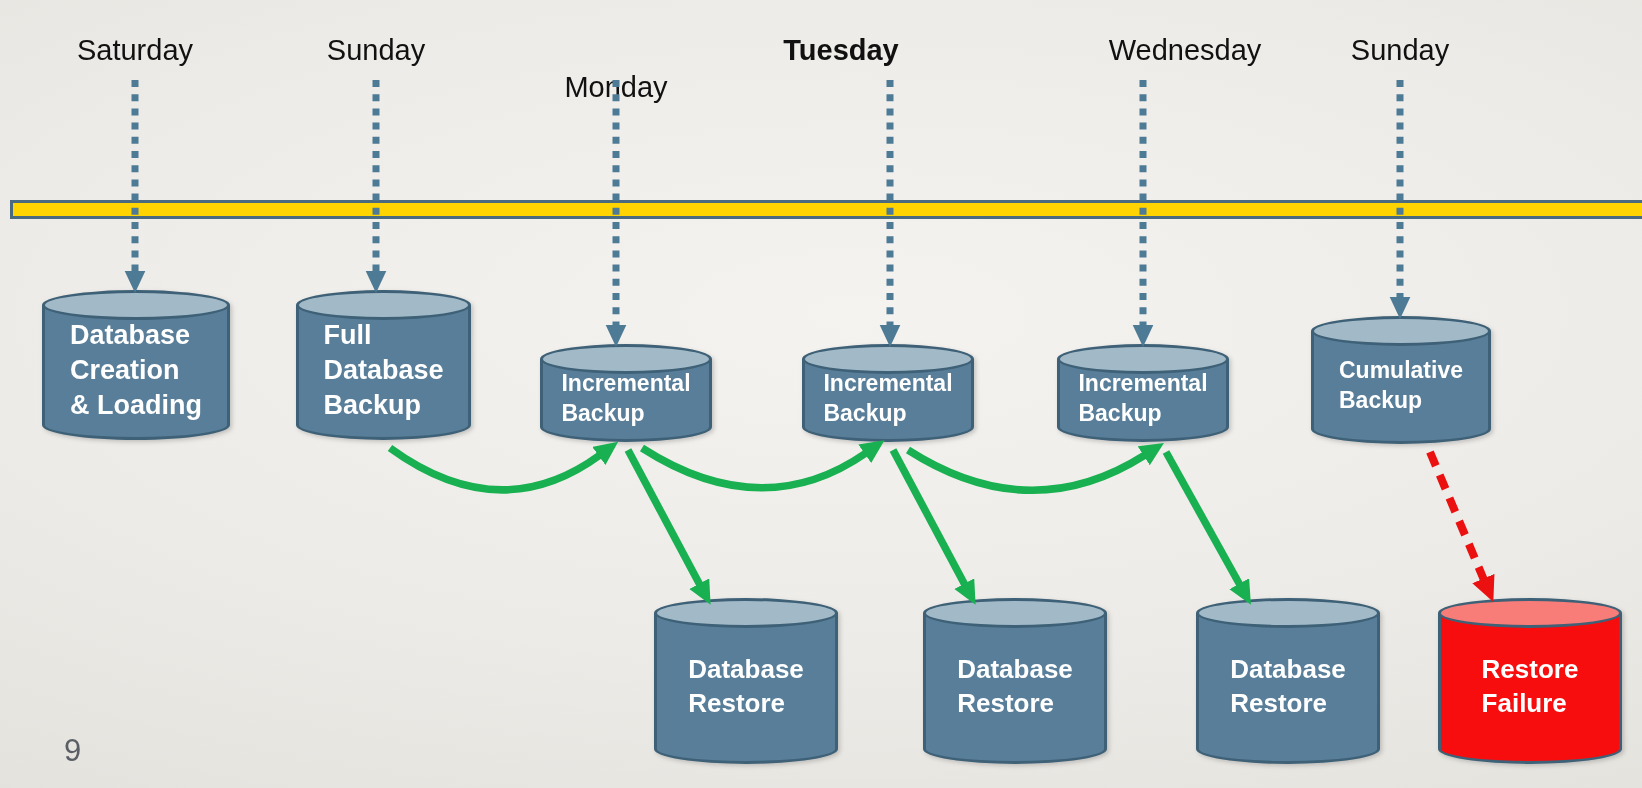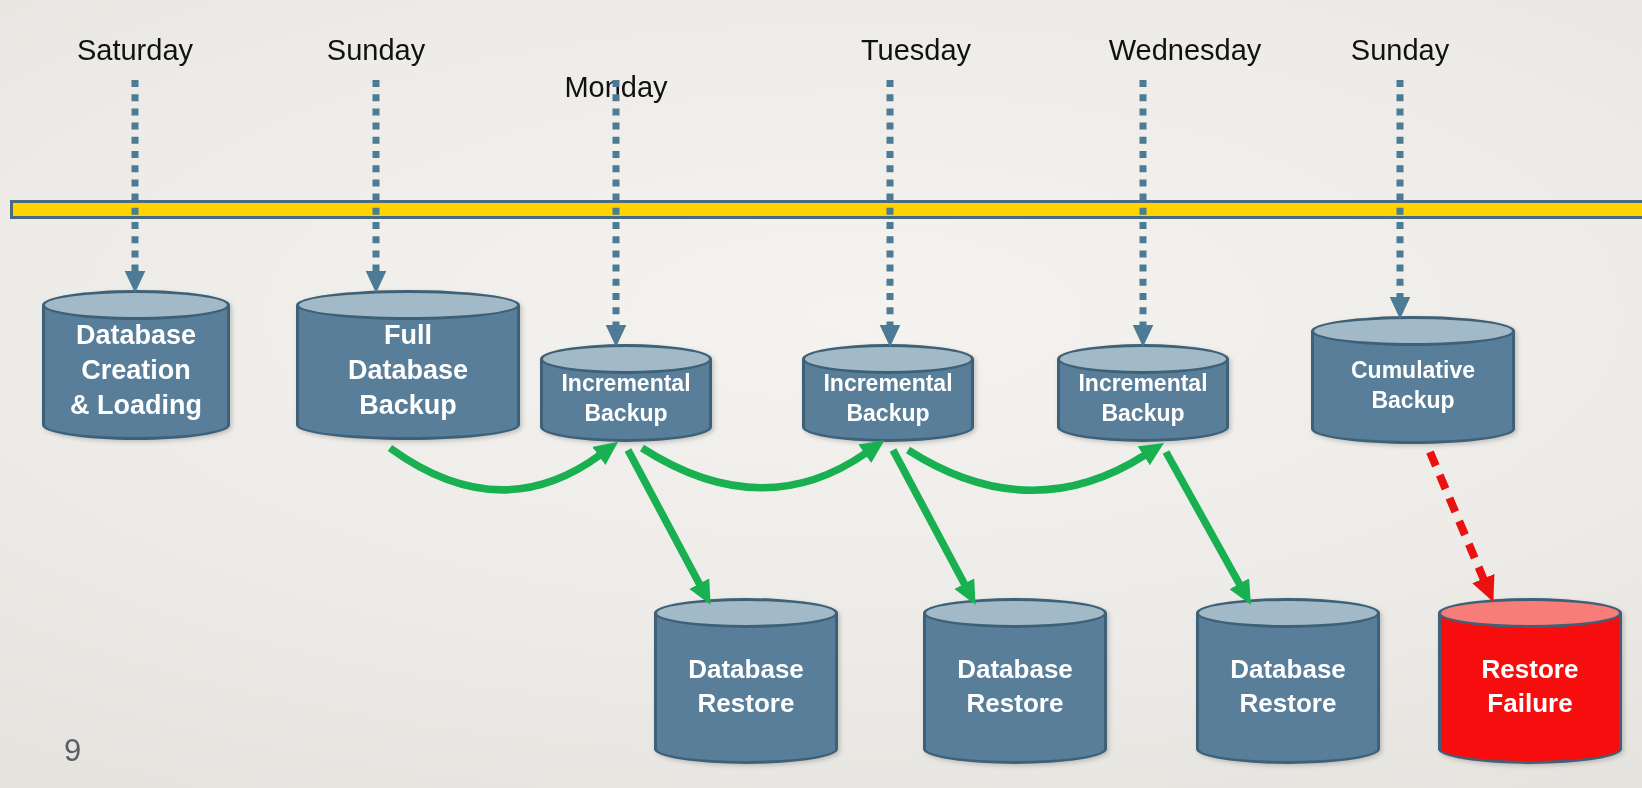--- a/index.html
+++ b/index.html
@@ -8,21 +8,21 @@
     position:relative; width:1642px; height:788px; overflow:hidden;
     background: radial-gradient(ellipse 120% 95% at 52% 40%, #f5f3f0 0%, #edebe7 45%, #e4e2dd 78%, #dbd9d4 100%);
   }
 
   
   .day {
     position:absolute; top:34px; transform:translateX(-50%);
     font-size:29px; color:#111; white-space:nowrap;
   }
   .d-sat { left:135px; } .d-sun { left:376px; } .d-mon { left:616px;margin-top:37px; }
-  .d-tue { left:916px; } .d-wed { left:1185px; } .d-thu { left:1400px; }
+  .d-tue { left:841px;font-weight:bold; } .d-wed { left:1185px; } .d-thu { left:1400px; }
 
   
   .timeline {
     position:absolute; left:10px; right:0; top:200px; height:19px;
     box-sizing:border-box;
     background: var(--timeline-fill,#FFD400);
     border:3px solid var(--timeline-border,#4A6A80);
     border-right:none;
     z-index:1;
   }
@@ -38,32 +38,32 @@
   .cyl .body {
     position:absolute; left:0; right:0; top:calc(var(--eh)/2); bottom:calc(var(--eh)/2);
     box-sizing:border-box; background:var(--cylinder-body,#587E99);
     border-left:3px solid var(--cylinder-border,#3E6177);
     border-right:3px solid var(--cylinder-border,#3E6177);
   }
   .cyl .etop { top:0; background:var(--cylinder-top,#A2BAC8); }
   .cyl .label {
     position:absolute; left:2px; right:2px; top:calc(var(--eh)*0.78); bottom:calc(var(--eh)*0.4);
     display:flex; align-items:center; justify-content:center;
-    text-align:center; color:#fff; font-weight:bold;
+    text-align:left; color:#fff; font-weight:bold;
     white-space:pre-line; line-height:1.3; z-index:4;
   }
   .cyl.failure .ebot, .cyl.failure .body { background:var(--failure-body,#F70D0D); }
   .cyl.failure .etop { background:var(--failure-top,#F87C78); }
 
   .n-sat { left:42px;   top:290px; width:188px; height:150px; font-size:27px; }
-  .n-sun { left:296px;  top:290px; width:224px; height:150px; font-size:27px; }
+  .n-sun { left:296px;  top:290px; width:175px; height:150px; font-size:27px; }
   .n-mon { left:540px;  top:344px; width:172px; height:98px;  font-size:23px; }
   .n-tue { left:802px;  top:344px; width:172px; height:98px;  font-size:23px; }
   .n-wed { left:1057px; top:344px; width:172px; height:98px;  font-size:23px; }
-  .n-thu { left:1311px; top:316px; width:180px; height:128px; font-size:23px;padding-left:24px; }
+  .n-thu { left:1311px; top:316px; width:180px; height:128px; font-size:23px; }
   .n-r1  { left:654px;  top:598px; width:184px; height:166px; font-size:26px; }
   .n-r2  { left:923px;  top:598px; width:184px; height:166px; font-size:26px; }
   .n-r3  { left:1196px; top:598px; width:184px; height:166px; font-size:26px; }
   .n-rf  { left:1438px; top:598px; width:184px; height:166px; font-size:26px; }
 
   
   .overlay { position:absolute; left:0; top:0; z-index:5; pointer-events:none; }
   .day-arrow   { stroke:var(--day-arrow,#4D7A95);     stroke-width:7;   stroke-dasharray:7 7.2; fill:none; }
   .green-arrow { stroke:var(--restore-arrow,#18B050); stroke-width:7.5; fill:none; }
   .red-arrow   { stroke:var(--failure-arrow,#EC1111); stroke-width:8;   stroke-dasharray:15 10; fill:none; }

